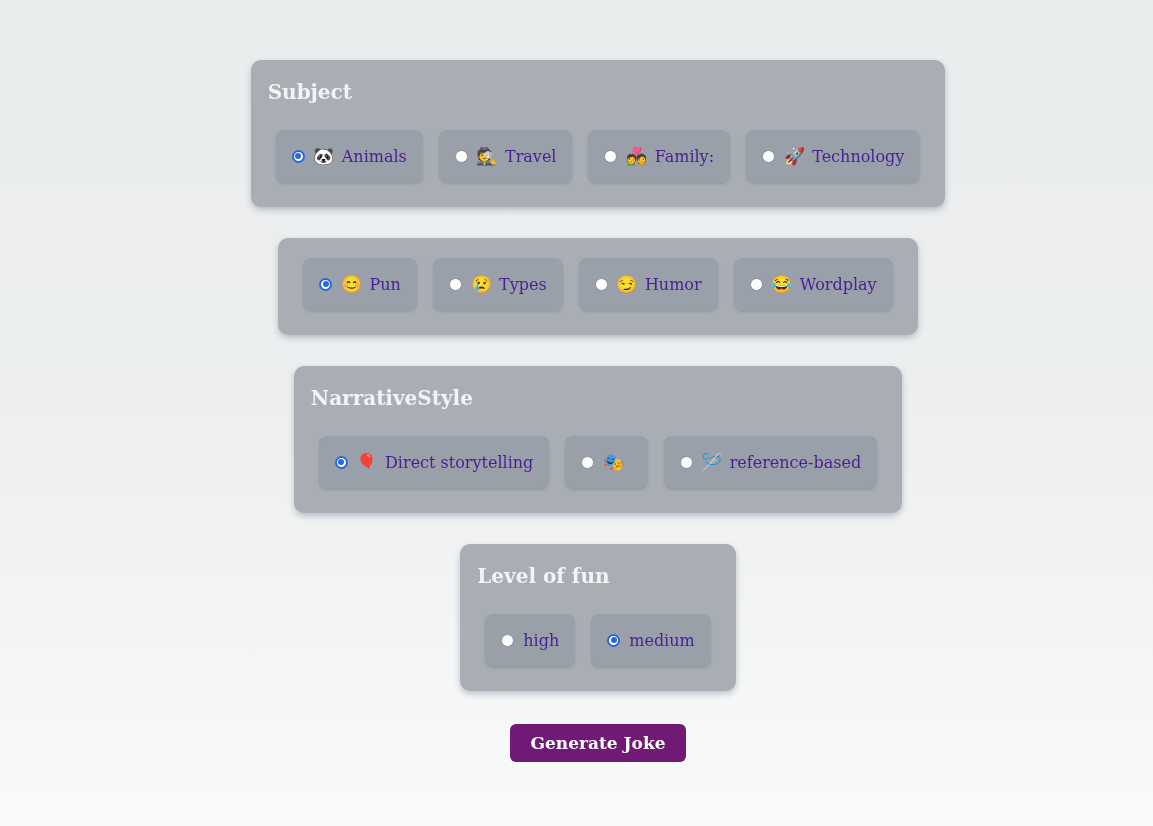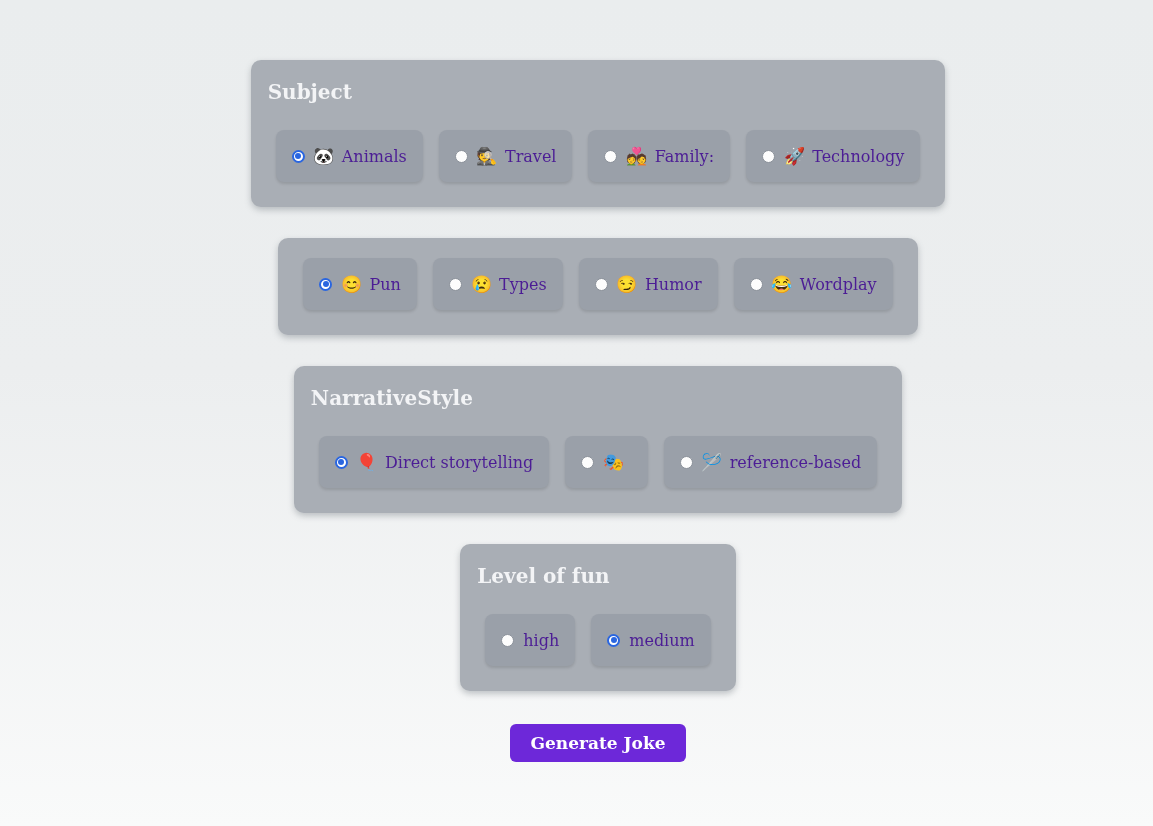--- a/index.html
+++ b/index.html
@@ -76,21 +76,21 @@
     font-size: 16px;
     color: #4c1d95;
   }
   .btn-row {
     display: flex;
     justify-content: center;
     margin-top: 33px;
   }
   .generate-btn {
     border: none;
-    background: #6d28d9;
+    background: #701a75;
     color: #ffffff;
     font-family: "DejaVu Serif", "Liberation Serif", serif;
     font-weight: bold;
     font-size: 17px;
     height: 38px;
     padding: 0 20px;
     border-radius: 6px;
     cursor: pointer;
   }
 </style>

